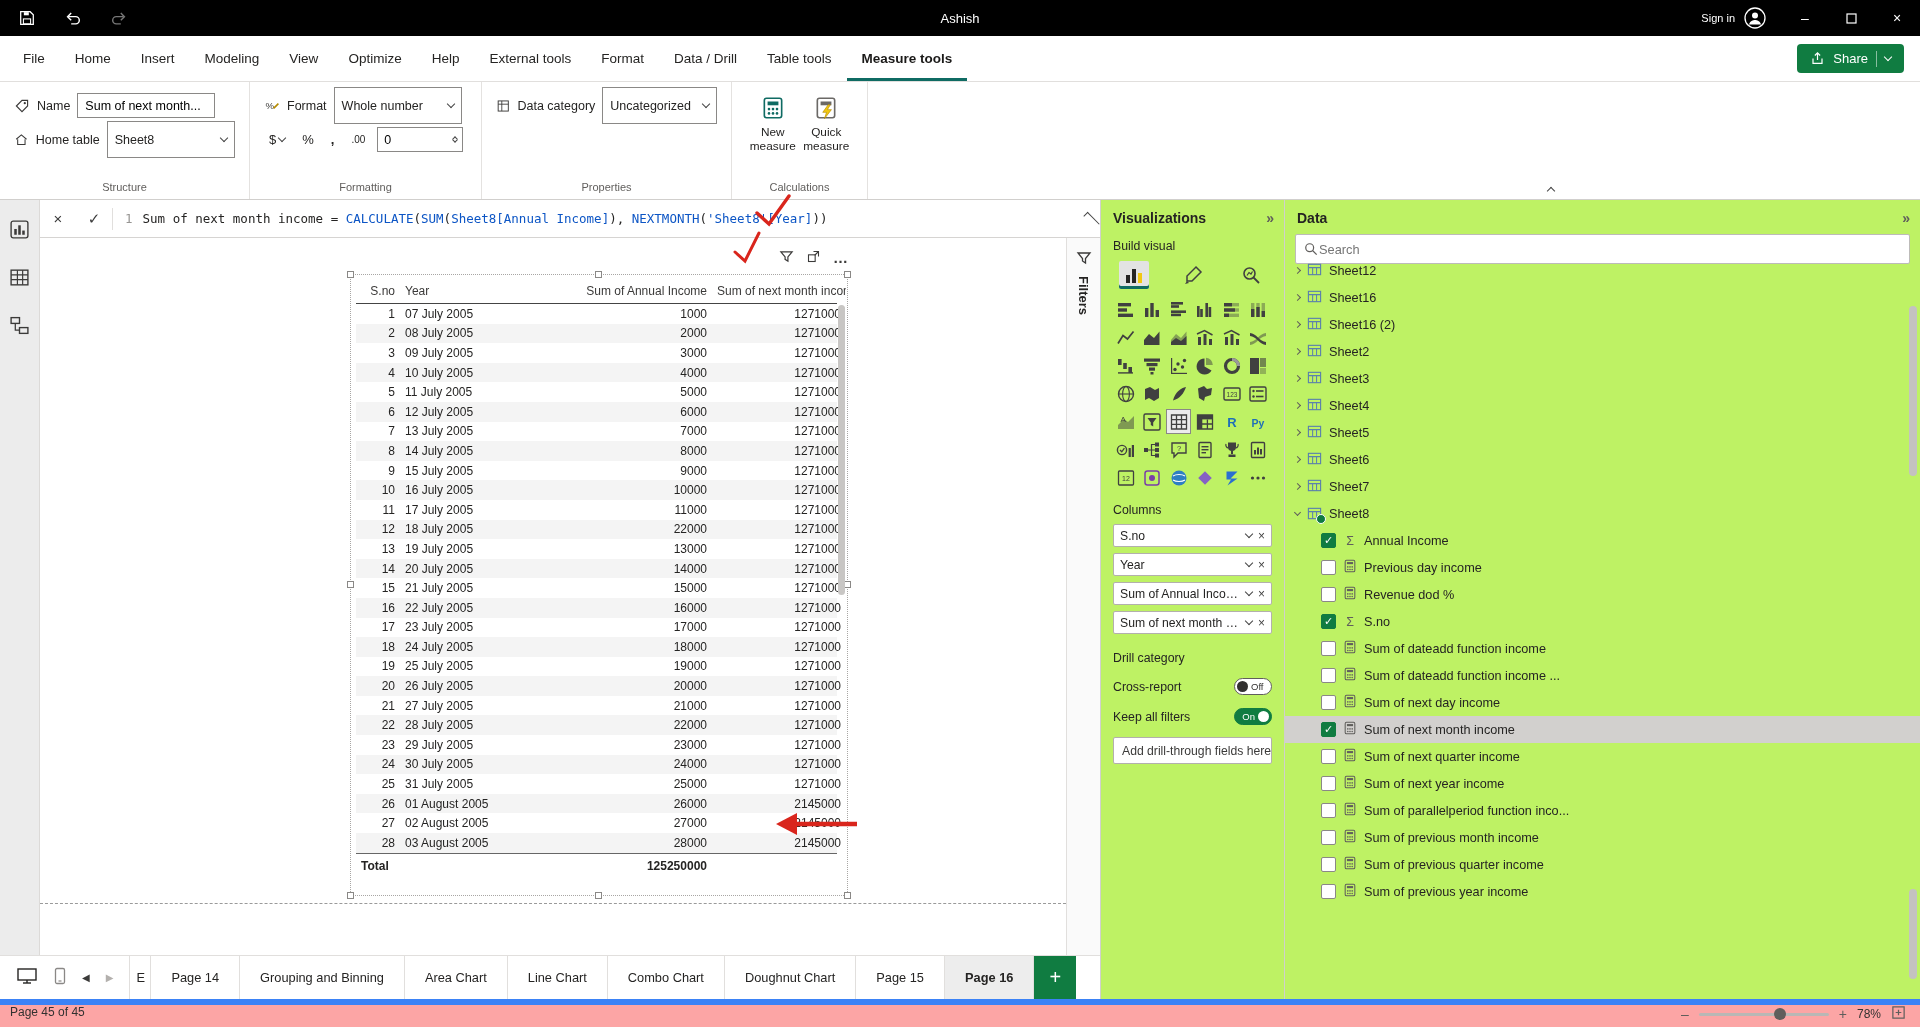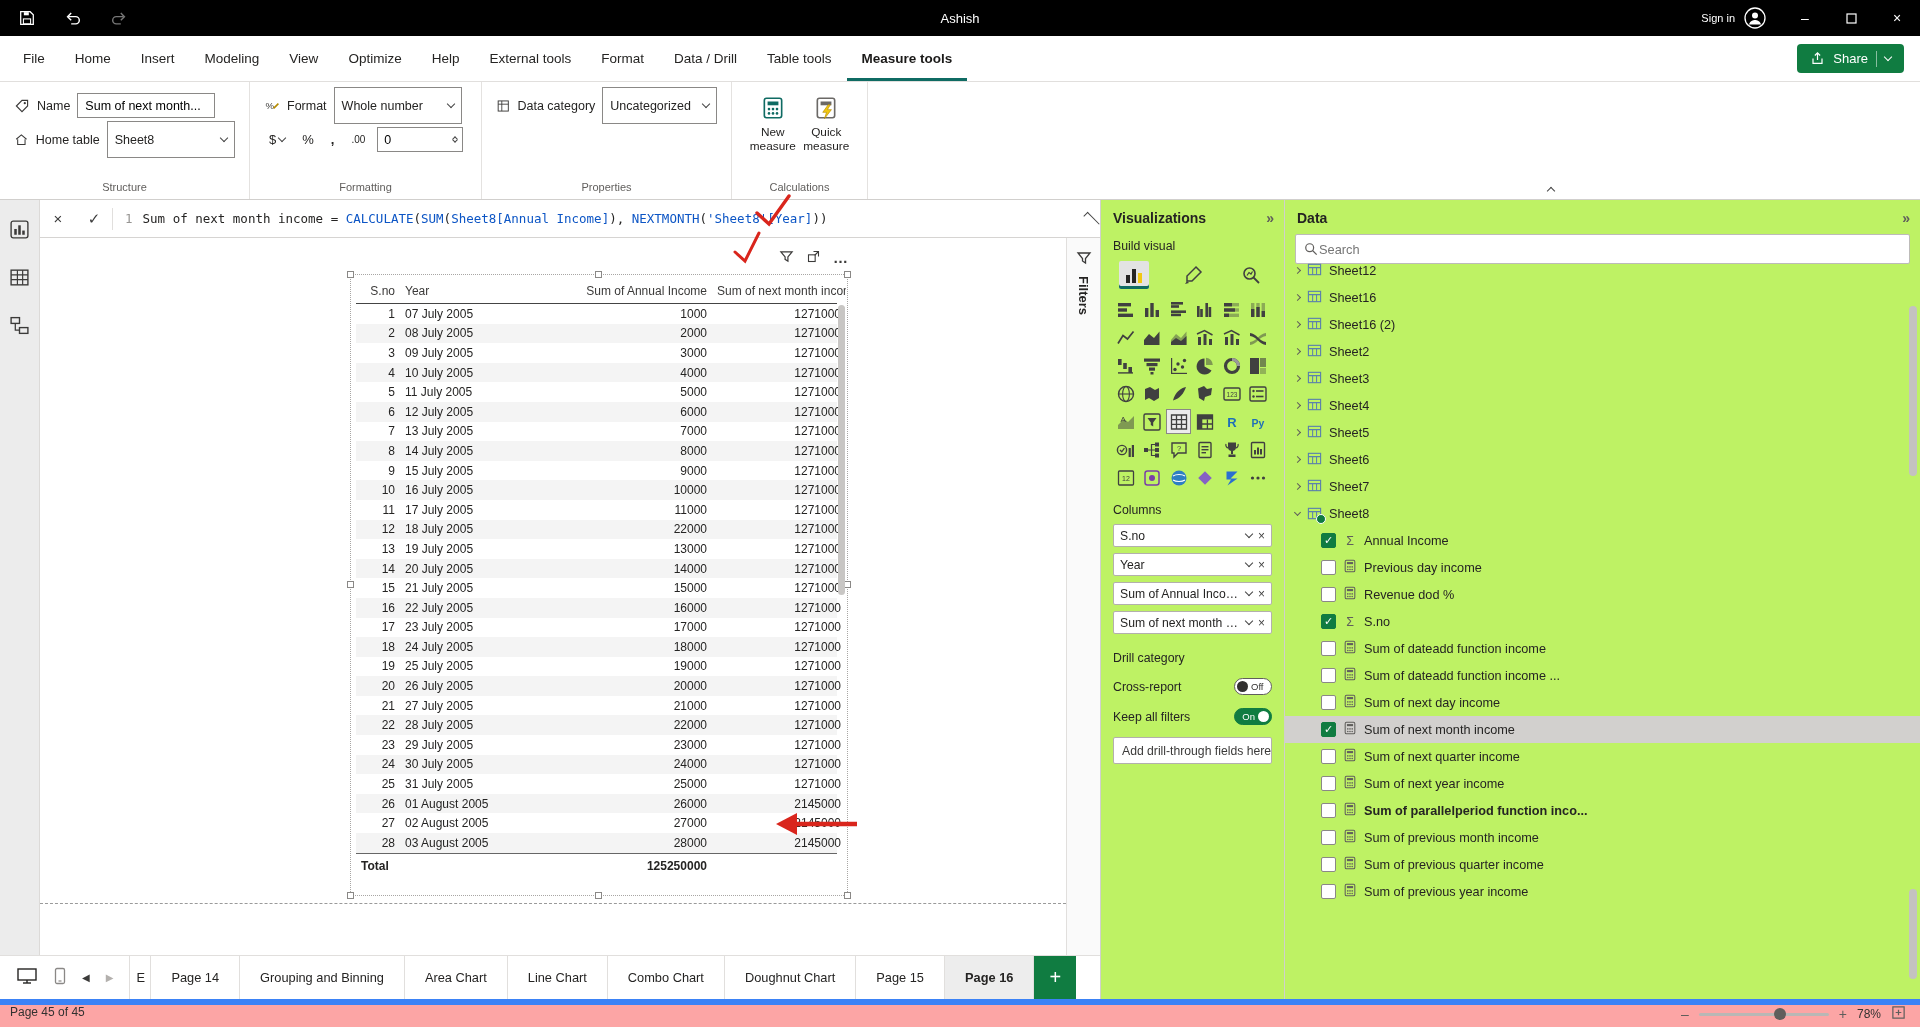--- a/index.html
+++ b/index.html
@@ -1181,21 +1181,21 @@
             <span><svg width="14" height="14" viewBox="0 0 16 16">
                 <rect x="2.5" y="1.5" width="11" height="13" rx="1.5" fill="none" stroke="#605e5c" stroke-width="1.2"></rect>
                 <rect x="4.5" y="3.5" width="7" height="2.4" fill="#605e5c"></rect>
                 <circle cx="5.5" cy="9" r=".9" fill="#605e5c"></circle>
                 <circle cx="8" cy="9" r=".9" fill="#605e5c"></circle>
                 <circle cx="10.5" cy="9" r=".9" fill="#605e5c"></circle>
                 <circle cx="5.5" cy="12" r=".9" fill="#605e5c"></circle>
                 <circle cx="8" cy="12" r=".9" fill="#605e5c"></circle>
                 <circle cx="10.5" cy="12" r=".9" fill="#605e5c"></circle>
               </svg></span>
-            <span style="white-space: nowrap; overflow: hidden; text-overflow: ellipsis; font-weight: bold;">Sum of parallelperiod function inco...</span>
+            <span style="white-space: nowrap; overflow: hidden; text-overflow: ellipsis;">Sum of parallelperiod function inco...</span>
           </div>
           <div class="fnode">
             <span class="cb"></span>
             <span><svg width="14" height="14" viewBox="0 0 16 16">
                 <rect x="2.5" y="1.5" width="11" height="13" rx="1.5" fill="none" stroke="#605e5c" stroke-width="1.2"></rect>
                 <rect x="4.5" y="3.5" width="7" height="2.4" fill="#605e5c"></rect>
                 <circle cx="5.5" cy="9" r=".9" fill="#605e5c"></circle>
                 <circle cx="8" cy="9" r=".9" fill="#605e5c"></circle>
                 <circle cx="10.5" cy="9" r=".9" fill="#605e5c"></circle>
                 <circle cx="5.5" cy="12" r=".9" fill="#605e5c"></circle>

